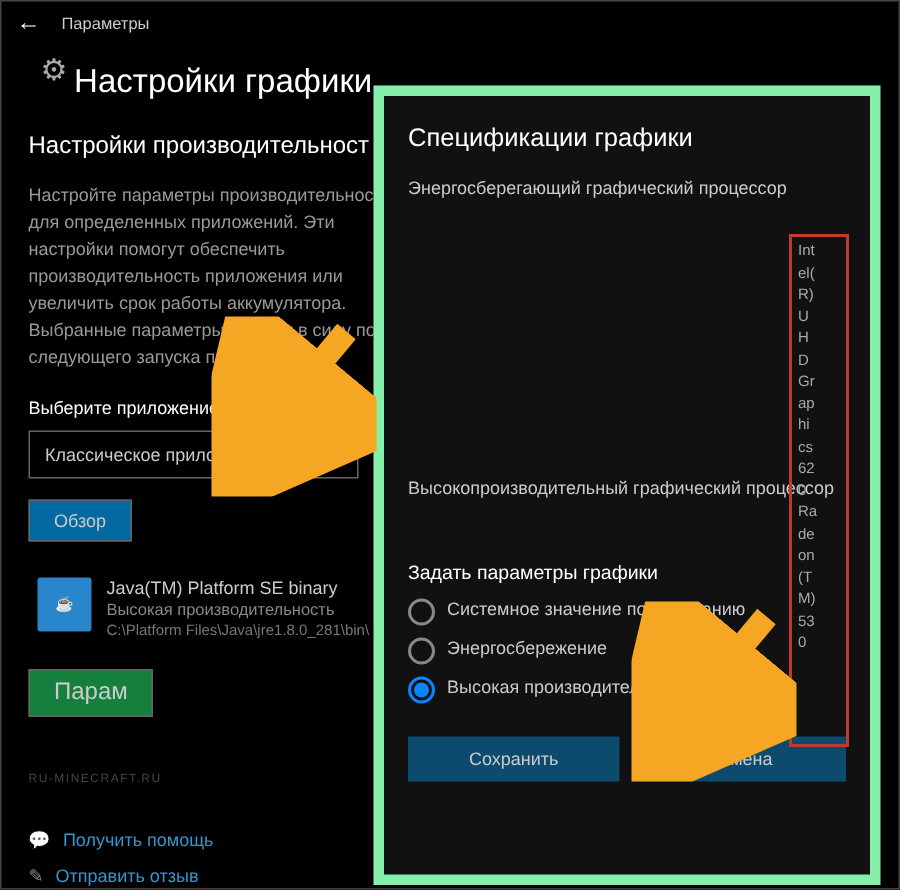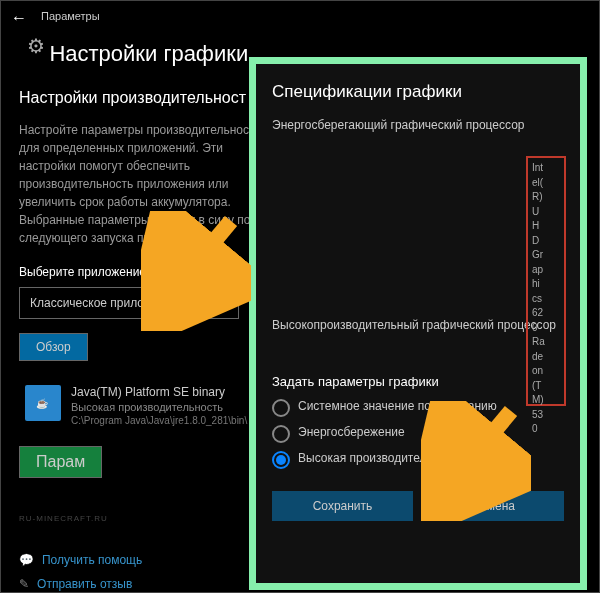--- a/index.html
+++ b/index.html
@@ -25,21 +25,21 @@
 .options-btn{margin-top:12px;border:1px solid #666;background:#15803d;color:#ccc;font-size:16px;padding:6px 16px;cursor:pointer}
 .watermark{color:#444;font-size:8px;margin-top:36px;letter-spacing:1px}
 .footer-links{margin-top:30px}
 .footer-link{display:flex;align-items:center;gap:8px;margin-top:10px}
 .footer-link .icon{color:#888;font-size:12px}
 .footer-link .txt{color:#3794cc;font-size:12px;cursor:pointer}
 .dialog{position:absolute;left:248px;top:56px;width:338px;height:533px;background:#111;border:7px solid #86efac;padding:18px 16px}
 .dialog-title{color:#fff;font-size:17px;font-weight:400}
 .spec-label{color:#ccc;font-size:12px;margin-top:16px}
 .hi-spec-label{color:#ccc;font-size:12px;margin-top:186px}
-.spec-box{position:absolute;right:14px;top:92px;width:40px;height:250px;border:2px solid #c0392b;padding:3px 4px}
+.spec-box{position:absolute;right:14px;top:92px;width:40px;height:342px;border:2px solid #c0392b;padding:3px 4px}
 .spec-text{color:#aaa;font-size:10px;line-height:1.45;word-break:break-all}
 .spec-text div{line-height:1.45}
 .settings-label{color:#fff;font-size:13px;margin-top:42px}
 .radio-group{margin-top:10px}
 .radio-item{display:flex;align-items:flex-start;gap:8px;margin-top:8px;cursor:pointer}
 .radio-circle{width:18px;height:18px;border:2px solid #888;border-radius:50%;display:flex;align-items:center;justify-content:center}
 .radio-circle.selected{border-color:#0a84ff}
 .radio-inner{width:10px;height:10px;background:#0a84ff;border-radius:50%}
 .radio-label{color:#ccc;font-size:12px}
 .dialog-buttons{display:flex;gap:10px;margin-top:22px}
@@ -66,21 +66,21 @@
     <span>Классическое приложение</span>
     <span class="chevron">▼</span>
   </div>
   <button class="browse-btn">Обзор</button>
 
   <div class="app-item">
     <div class="app-icon">☕</div>
     <div class="app-text">
       <div class="app-name">Java(TM) Platform SE binary</div>
       <div class="app-perf">Высокая производительность</div>
-      <div class="app-path">C:\Program Java\Java\jre1.8.0_281\bin\</div>
+      <div class="app-path">C:\Platform Files\Java\jre1.8.0_281\bin\</div>
     </div>
   </div>
   <button class="options-btn">Парам</button>
 
   <div class="watermark">RU-MINECRAFT.RU</div>
 
   <div class="footer-links">
     <div class="footer-link">
       <span class="icon">💬</span>
       <span class="txt">Получить помощь</span>

